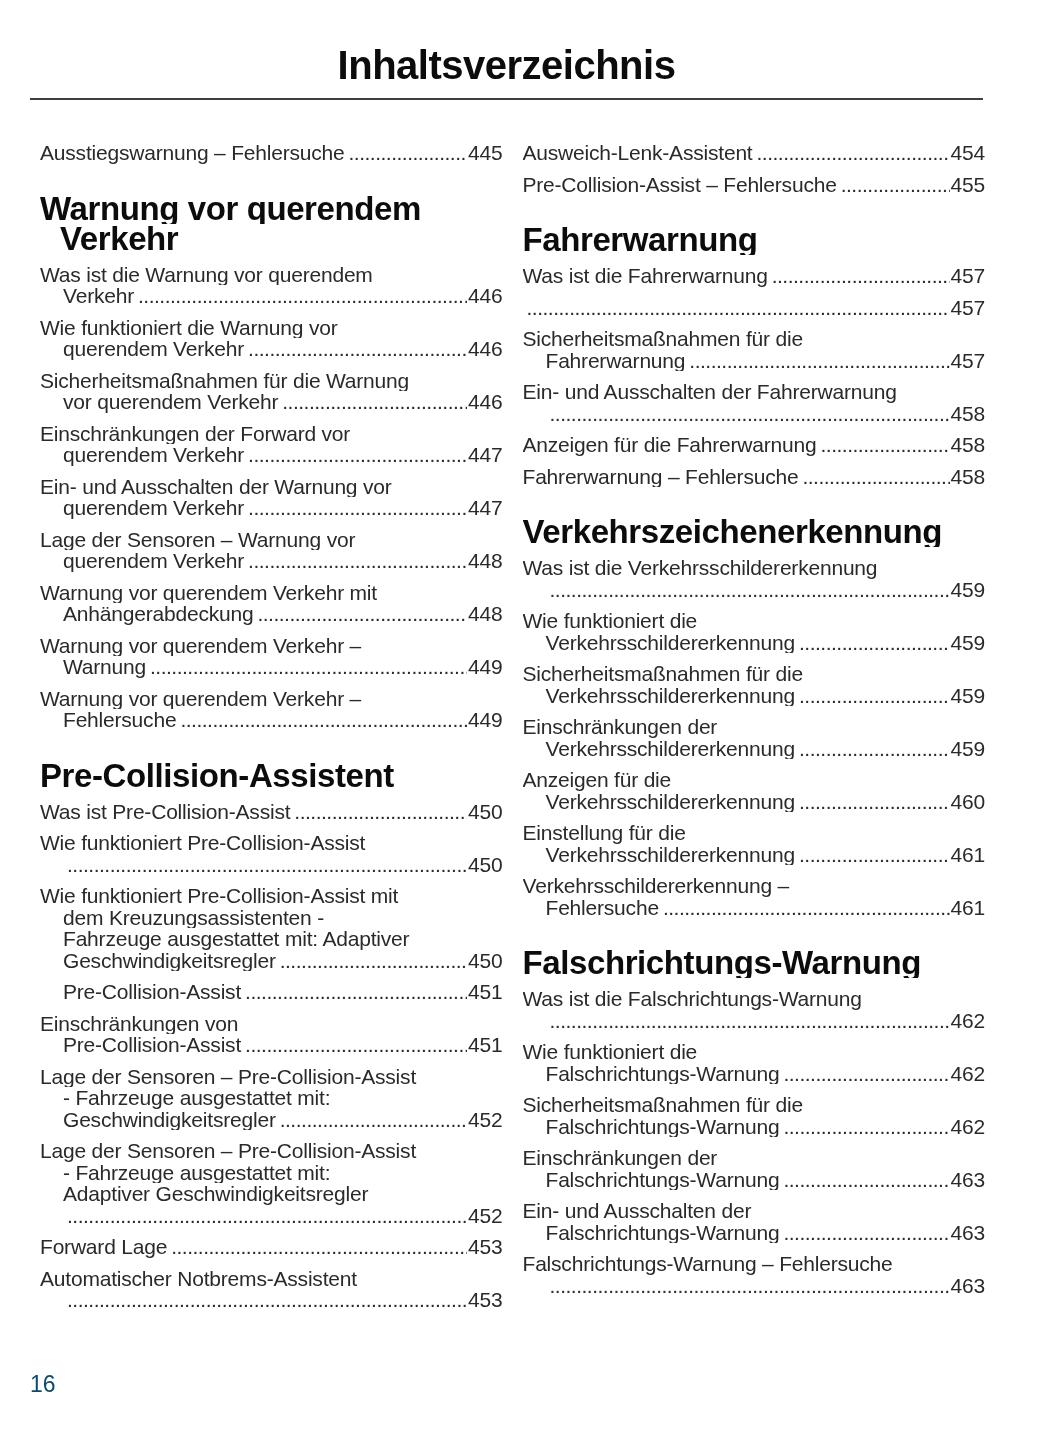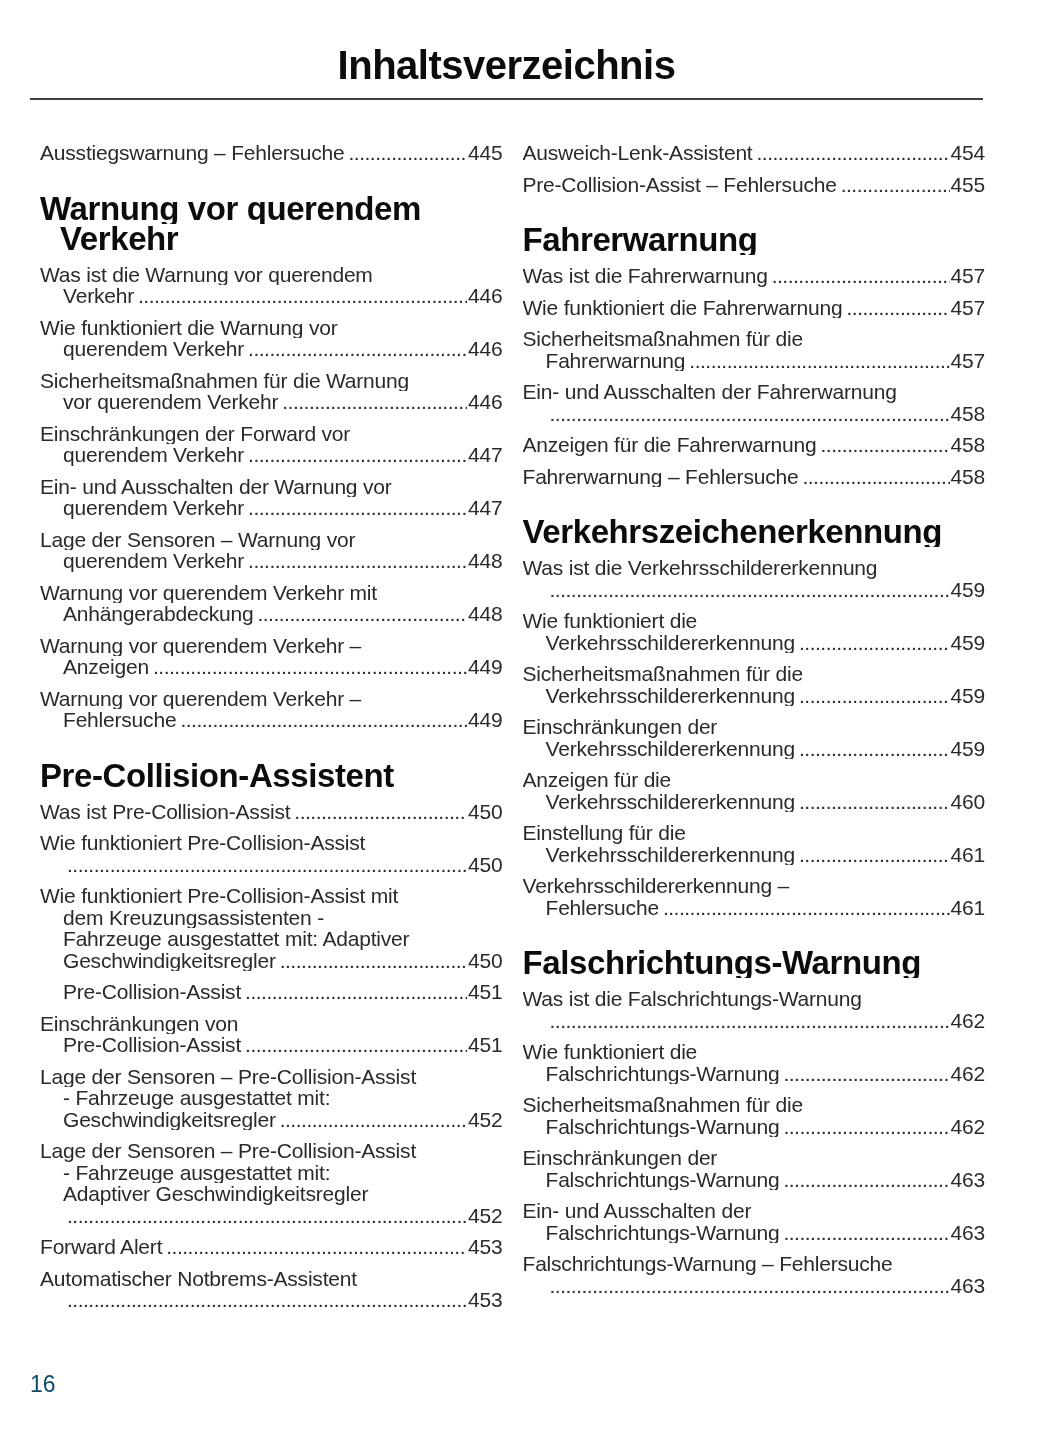--- a/index.html
+++ b/index.html
@@ -159,21 +159,21 @@
         <div class="line">Warnung vor querendem Verkehr mit</div>
         <div class="line cont leaderline">
           <span class="txt">Anhängerabdeckung</span>
           <span class="dots" aria-hidden="true">................................................................................................................................................................................................................................................</span>
           <span class="pg">448</span>
         </div>
       </div>
       <div class="entry">
         <div class="line">Warnung vor querendem Verkehr –</div>
         <div class="line cont leaderline">
-          <span class="txt">Anzeigen</span>
+          <span class="txt">Warnung</span>
           <span class="dots" aria-hidden="true">................................................................................................................................................................................................................................................</span>
           <span class="pg">449</span>
         </div>
       </div>
       <div class="entry">
         <div class="line">Warnung vor querendem Verkehr –</div>
         <div class="line cont leaderline">
           <span class="txt">Fehlersuche</span>
           <span class="dots" aria-hidden="true">................................................................................................................................................................................................................................................</span>
           <span class="pg">449</span>
@@ -236,21 +236,21 @@
         <div class="line cont">- Fahrzeuge ausgestattet mit:</div>
         <div class="line cont">Adaptiver Geschwindigkeitsregler</div>
         <div class="line cont leaderline">
           <span class="txt"></span>
           <span class="dots" aria-hidden="true">................................................................................................................................................................................................................................................</span>
           <span class="pg">452</span>
         </div>
       </div>
       <div class="entry">
         <div class="line leaderline">
-          <span class="txt">Forward Alert</span>
+          <span class="txt">Forward Lage</span>
           <span class="dots" aria-hidden="true">................................................................................................................................................................................................................................................</span>
           <span class="pg">453</span>
         </div>
       </div>
       <div class="entry">
         <div class="line">Automatischer Notbrems-Assistent</div>
         <div class="line cont leaderline">
           <span class="txt"></span>
           <span class="dots" aria-hidden="true">................................................................................................................................................................................................................................................</span>
           <span class="pg">453</span>
@@ -277,21 +277,20 @@
       </div>
       <div class="entry">
         <div class="line leaderline">
           <span class="txt">Was ist die Fahrerwarnung</span>
           <span class="dots" aria-hidden="true">................................................................................................................................................................................................................................................</span>
           <span class="pg">457</span>
         </div>
       </div>
       <div class="entry">
         <div class="line leaderline">
-          <span class="txt">Wie funktioniert die Fahrerwarnung</span>
           <span class="dots" aria-hidden="true">................................................................................................................................................................................................................................................</span>
           <span class="pg">457</span>
         </div>
       </div>
       <div class="entry">
         <div class="line">Sicherheitsmaßnahmen für die</div>
         <div class="line cont leaderline">
           <span class="txt">Fahrerwarnung</span>
           <span class="dots" aria-hidden="true">................................................................................................................................................................................................................................................</span>
           <span class="pg">457</span>

